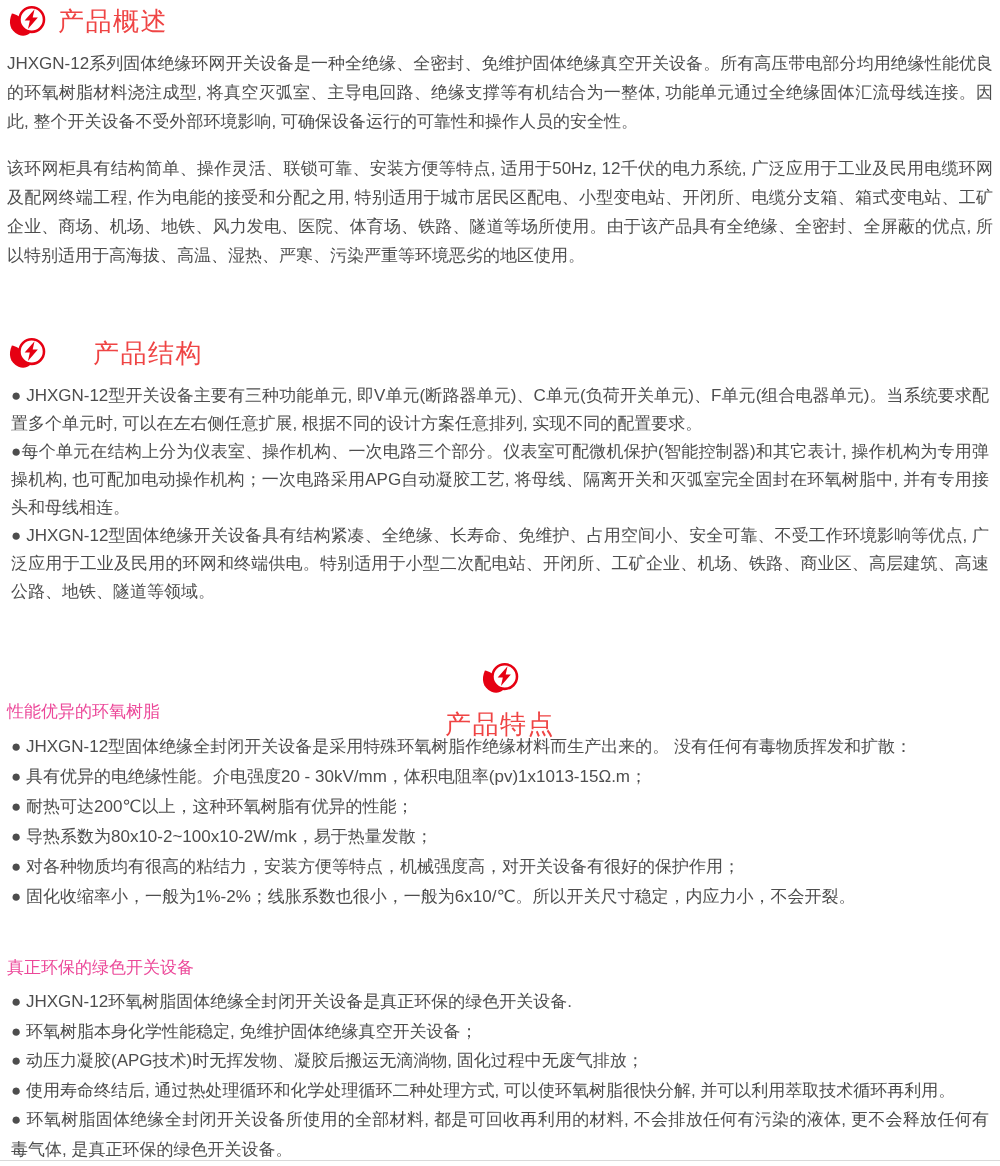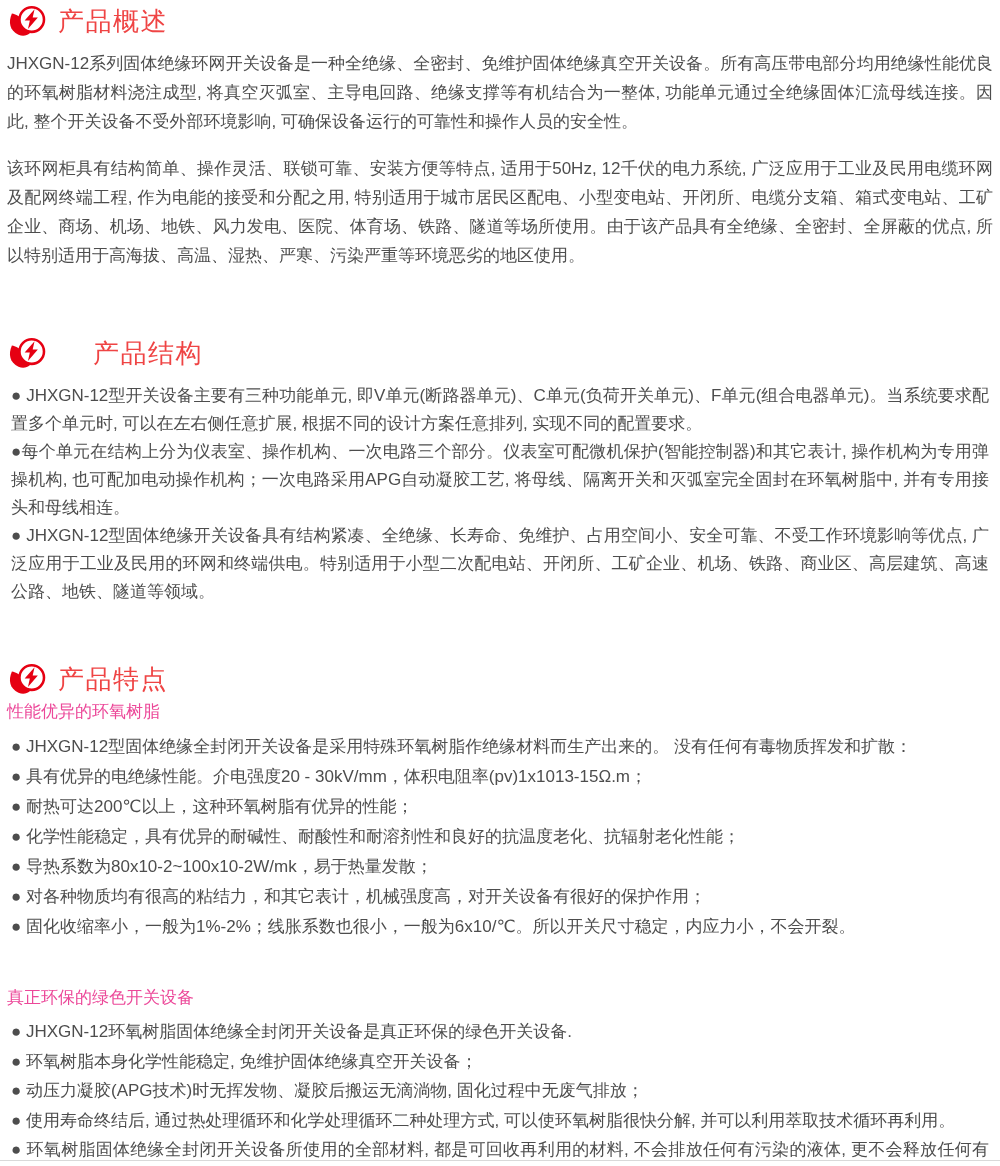--- a/index.html
+++ b/index.html
@@ -42,21 +42,21 @@
   }
   ul.bullet-list li {
     text-align: justify;
   }
   #overview-header   { margin-top: 3px; }
   #overview-p1       { margin-top: 10px; }
   #overview-p2       { margin-top: 18px; }
   #structure-header  { margin-top: 65px; gap: 46px; }
   #structure-list    { margin-top: 11px; }
   #structure-list li { line-height: 28px; }
-  #features-header   { margin-top: 55px; }
+  #features-header   { margin-top: 55px; flex-direction: column; }
   .group-subtitle {
     margin: 0;
     font-weight: 400;
     font-size: 17px;
     color: #ec4899;
     line-height: 29px;
   }
   #features-sub1     { margin-top: 0; }
   #features-list1    { margin-top: 6px; }
   #features-list1 li { line-height: 30px; }
@@ -118,23 +118,22 @@
       </svg>
     </span>
     <h2>产品特点</h2>
   </div>
 
   <h3 class="group-subtitle" id="features-sub1">性能优异的环氧树脂</h3>
   <ul class="bullet-list" id="features-list1">
     <li>● JHXGN-12型固体绝缘全封闭开关设备是采用特殊环氧树脂作绝缘材料而生产出来的。 没有任何有毒物质挥发和扩散：</li>
     <li>● 具有优异的电绝缘性能。介电强度20 - 30kV/mm，体积电阻率(pv)1x1013-15Ω.m；</li>
     <li>● 耐热可达200℃以上，这种环氧树脂有优异的性能；</li>
-    <li>● 化学性能稳定，具有优异的耐碱性、耐酸性和耐溶剂性和良好的抗温度老化、抗辐射老化性能；</li>
     <li>● 导热系数为80x10-2~100x10-2W/mk，易于热量发散；</li>
-    <li>● 对各种物质均有很高的粘结力，和其它表计，机械强度高，对开关设备有很好的保护作用；</li>
+    <li>● 对各种物质均有很高的粘结力，安装方便等特点，机械强度高，对开关设备有很好的保护作用；</li>
     <li>● 固化收缩率小，一般为1%-2%；线胀系数也很小，一般为6x10/℃。所以开关尺寸稳定，内应力小，不会开裂。</li>
   </ul>
 
   <h3 class="group-subtitle" id="features-sub2">真正环保的绿色开关设备</h3>
   <ul class="bullet-list" id="features-list2">
     <li>● JHXGN-12环氧树脂固体绝缘全封闭开关设备是真正环保的绿色开关设备.</li>
     <li>● 环氧树脂本身化学性能稳定, 免维护固体绝缘真空开关设备；</li>
     <li>● 动压力凝胶(APG技术)时无挥发物、凝胶后搬运无滴淌物, 固化过程中无废气排放；</li>
     <li>● 使用寿命终结后, 通过热处理循环和化学处理循环二种处理方式, 可以使环氧树脂很快分解, 并可以利用萃取技术循环再利用。</li>
     <li>● 环氧树脂固体绝缘全封闭开关设备所使用的全部材料, 都是可回收再利用的材料, 不会排放任何有污染的液体, 更不会释放任何有毒气体, 是真正环保的绿色开关设备。</li>

